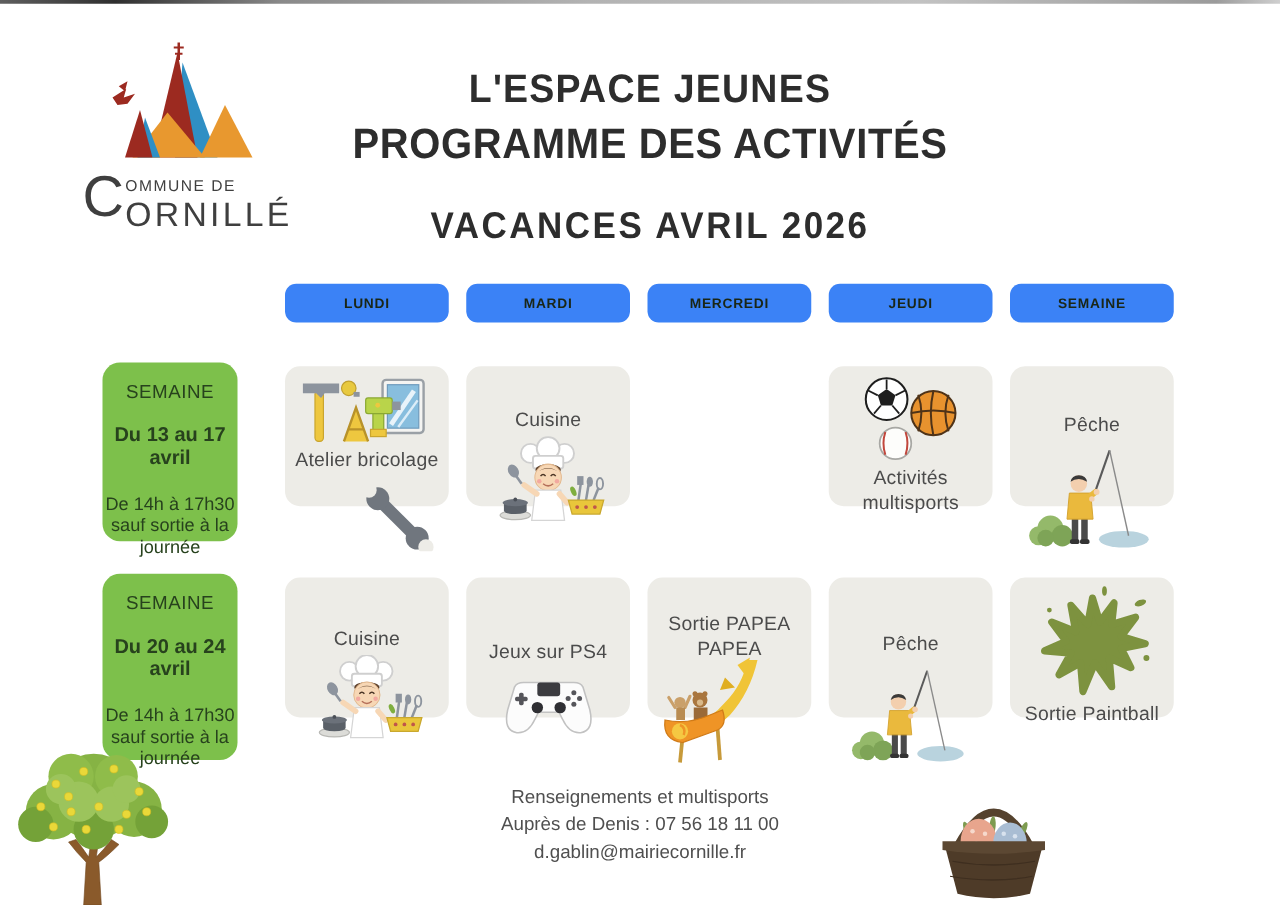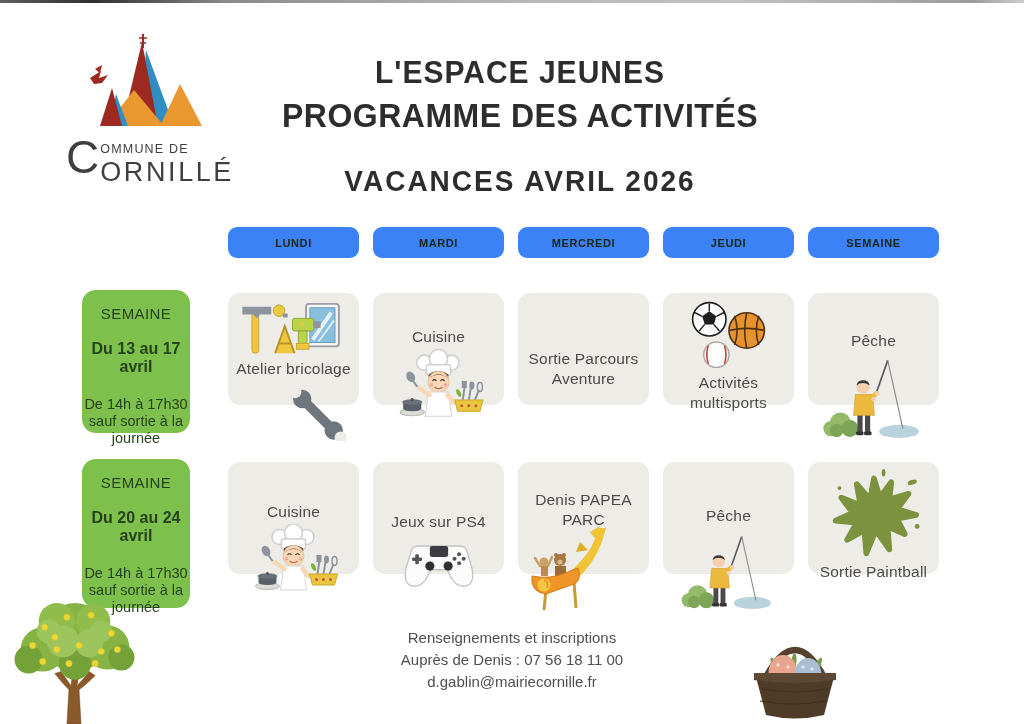--- a/index.html
+++ b/index.html
@@ -179,23 +179,20 @@
       <line x1="84" y1="50" x2="88" y2="40" stroke="#8d949e" stroke-width="2"></line>
       <ellipse cx="89" cy="37" rx="2.5" ry="4.5" fill="none" stroke="#8d949e" stroke-width="1.5"></ellipse>
       <ellipse cx="68" cy="43" rx="2" ry="4" fill="#7fae3f" transform="rotate(-25 68 43)"></ellipse>
       <path d="M64,50 h28 l-3,11 h-22 z" fill="#e9c63b" stroke="#c9a82e"></path>
       <circle cx="71" cy="55.5" r="1.5" fill="#c0564a"></circle>
       <circle cx="78" cy="55.5" r="1.5" fill="#c0564a"></circle>
       <circle cx="85" cy="55.5" r="1.5" fill="#c0564a"></circle>
     </svg>
   </div>
 
-  <div class="cell row-1 col-2">
-    <div class="act-label" style="top:56px">Sortie Parcours Aventure</div>
-  </div>
 
   <div class="cell row-1 col-3">
     <svg class="icon-abs" style="left:19px;top:5px" width="93" height="75" viewBox="0 0 92 74">
       <circle cx="27" cy="21" r="16.5" fill="#fff" stroke="#1e1e1e" stroke-width="1.6"></circle>
       <path d="M27,13 L34,18 L31.5,26 L22.5,26 L20,18 Z" fill="#1e1e1e"></path>
       <line x1="27" y1="13" x2="27" y2="5.5" stroke="#1e1e1e" stroke-width="1.4"></line>
       <line x1="34" y1="18" x2="42" y2="14" stroke="#1e1e1e" stroke-width="1.4"></line>
       <line x1="31.5" y1="26" x2="37" y2="32.5" stroke="#1e1e1e" stroke-width="1.4"></line>
       <line x1="22.5" y1="26" x2="17" y2="32.5" stroke="#1e1e1e" stroke-width="1.4"></line>
       <line x1="20" y1="18" x2="12" y2="14" stroke="#1e1e1e" stroke-width="1.4"></line>
@@ -282,21 +279,21 @@
       <circle cx="68" cy="15" r="2.2" fill="#55555a"></circle>
       <circle cx="73" cy="20" r="2.2" fill="#55555a"></circle>
       <circle cx="68" cy="25" r="2.2" fill="#55555a"></circle>
       <circle cx="63" cy="20" r="2.2" fill="#55555a"></circle>
       <circle cx="36" cy="28" r="5" fill="#2f2f33"></circle>
       <circle cx="56" cy="28" r="5" fill="#2f2f33"></circle>
     </svg>
   </div>
 
   <div class="cell row-2 col-2">
-    <div class="act-label" style="top:28px">Denis PAPEA PARC</div>
+    <div class="act-label" style="top:28px">Sortie PAPEA PAPEA</div>
     <svg class="icon-abs" style="left:4px;top:62px" width="90" height="88" viewBox="0 0 90 88">
       <path d="M84,4 Q78,30 62,48 Q50,60 34,66 L30,58 Q48,50 58,38 Q72,24 76,4 Z" fill="#f0c437"></path>
       <polygon points="68,8 78,2 74,16" fill="#f0c437"></polygon>
       <polygon points="58,18 66,26 54,28" fill="#e0ae22"></polygon>
       <line x1="24" y1="66" x2="22" y2="86" stroke="#c79a3a" stroke-width="3"></line>
       <line x1="52" y1="58" x2="54" y2="84" stroke="#c79a3a" stroke-width="3"></line>
       <circle cx="22" cy="38" r="4.5" fill="#caa06a"></circle>
       <line x1="18" y1="42" x2="13" y2="34" stroke="#caa06a" stroke-width="2.5" stroke-linecap="round"></line>
       <line x1="26" y1="42" x2="30" y2="33" stroke="#caa06a" stroke-width="2.5" stroke-linecap="round"></line>
       <rect x="19" y="42" width="7" height="10" fill="#b98c52"></rect>
@@ -339,21 +336,21 @@
       <path d="M48,10 L54,30 L66,14 L64,32 L84,26 L72,42 L92,48 L72,52 L80,68 L62,60 L64,84 L50,64 L40,88 L38,64 L20,74 L30,56 L8,54 L26,46 L14,30 L34,38 L30,16 L44,32 Z" fill="#7d923f" stroke="#7d923f" stroke-width="6" stroke-linejoin="round"></path>
       <ellipse cx="88" cy="14" rx="5" ry="2.5" fill="#7d923f" transform="rotate(-20 88 14)"></ellipse>
       <circle cx="93" cy="60" r="2.5" fill="#7d923f"></circle>
       <ellipse cx="58" cy="4" rx="2" ry="4" fill="#7d923f"></ellipse>
       <circle cx="12" cy="20" r="2" fill="#7d923f"></circle>
     </svg>
     <div class="act-label" style="top:100px">Sortie Paintball</div>
   </div>
 
   <div class="footer">
-    <div>Renseignements et inscriptions</div>
+    <div>Renseignements et multisports</div>
     <div>Auprès de Denis : 07 56 18 11 00</div>
     <div>d.gablin@mairiecornille.fr</div>
   </div>
 
   <svg class="tree" width="142" height="127" viewBox="0 0 140 126">
     <path d="M62,126 L64,92 Q56,84 50,76 L56,74 Q62,82 66,88 L68,74 L74,74 L72,88 Q78,82 84,74 L90,78 Q80,88 74,92 L76,126 Z" fill="#8a5a2b" stroke="#724a22" stroke-width="0.5"></path>
     <circle cx="70" cy="40" r="34" fill="#86b344"></circle>
     <circle cx="38" cy="52" r="22" fill="#86b344"></circle>
     <circle cx="102" cy="50" r="22" fill="#86b344"></circle>
     <circle cx="52" cy="24" r="18" fill="#8fbc4a"></circle>

